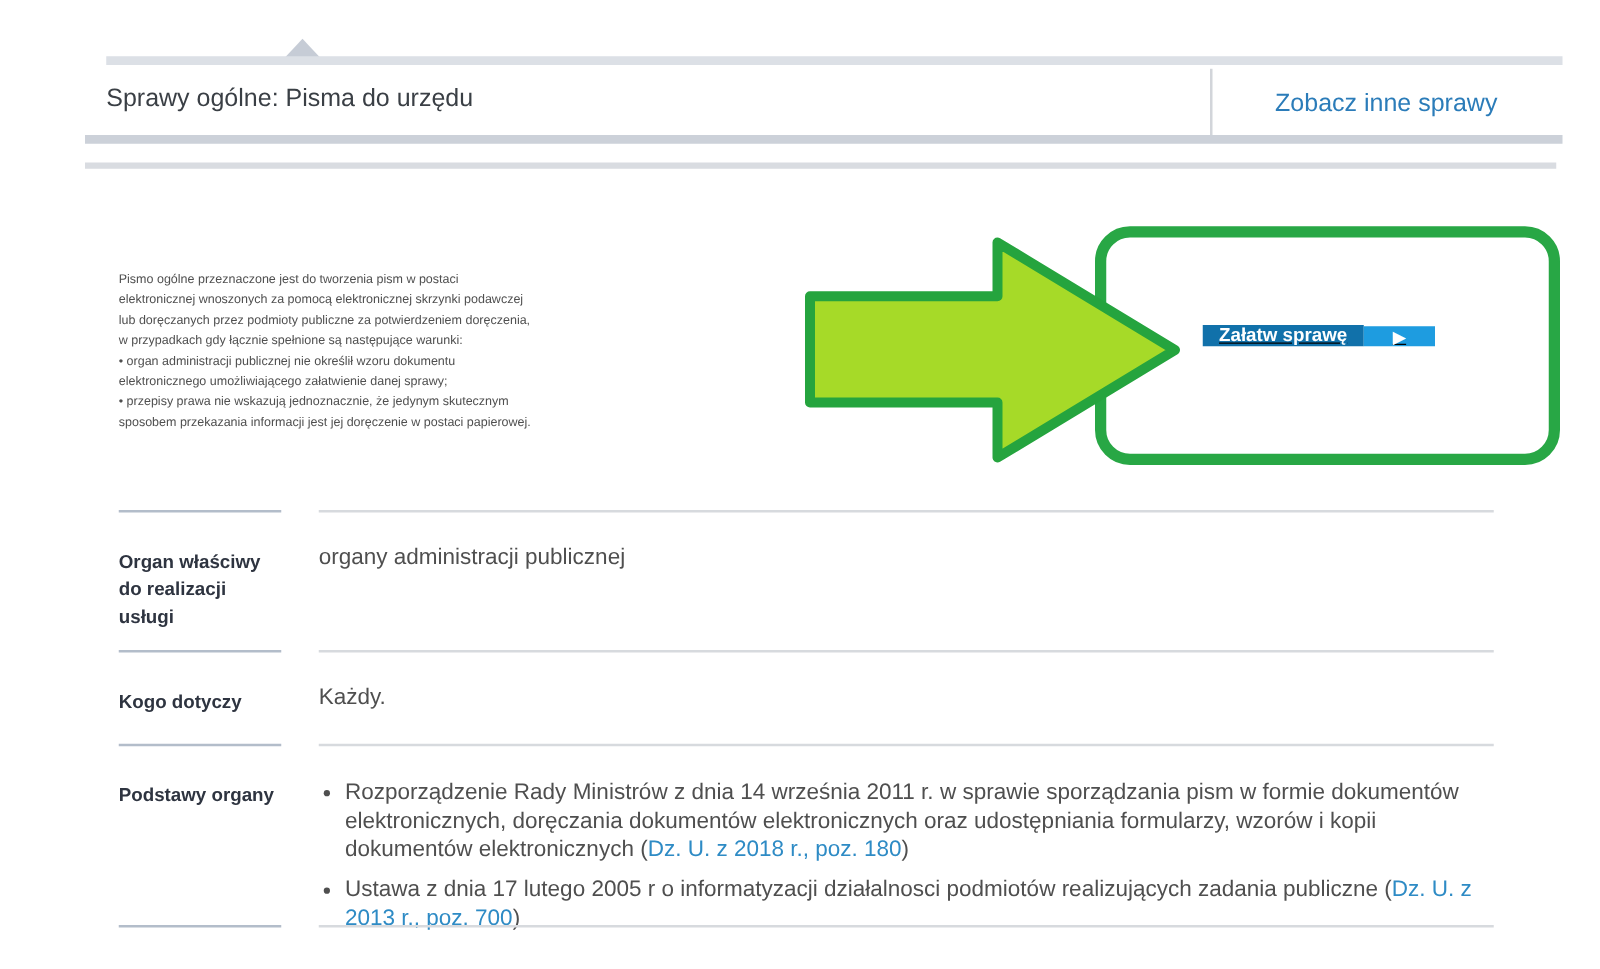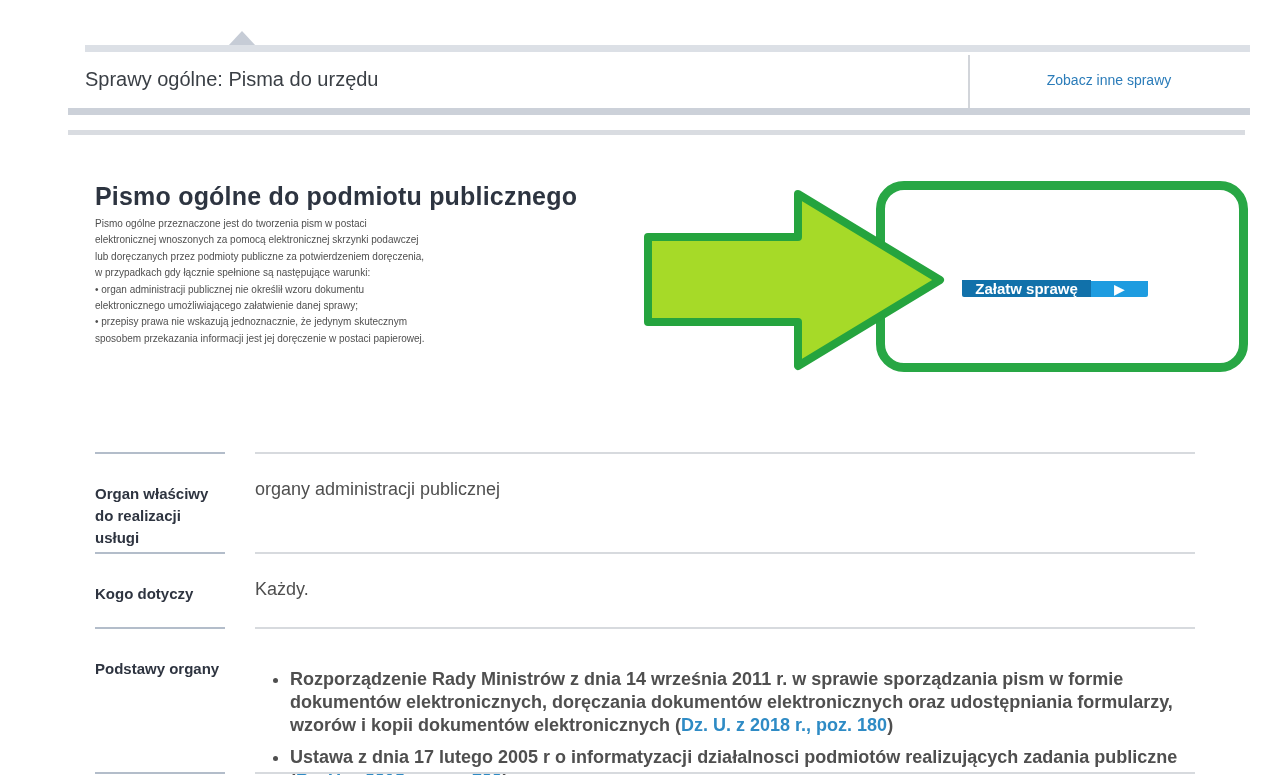--- a/index.html
+++ b/index.html
@@ -25,21 +25,21 @@
   
   .header-title{
     position:absolute;left:85px;top:68px;
     font-size:20px;color:#3a3f45;
   }
   .header-divider{
     position:absolute;left:968px;top:55px;width:2px;height:53px;background:#d2d5da;
   }
   .header-link{
     position:absolute;left:970px;top:72px;width:278px;text-align:center;
-    font-size:14px;color:#2b7cb9;text-decoration:none;cursor:pointer;
+    font-size:20px;color:#2b7cb9;text-decoration:none;cursor:pointer;
   }
 
   
   .page-title{
     position:absolute;left:95px;top:182px;margin:0;
     font-size:25px;font-weight:700;color:#2d3440;letter-spacing:0.2px;
   }
   .desc{
     position:absolute;left:95px;top:216px;width:560px;
     font-size:10px;line-height:16.4px;color:#4f4f4f;
@@ -52,23 +52,24 @@
     box-sizing:border-box;border:9px solid #28a745;border-radius:28px;
     background:transparent;z-index:1;
   }
   .annotation-arrow{
     position:absolute;left:638px;top:186px;z-index:2;
   }
 
   
   .cta{
     position:absolute;left:962px;top:240px;width:186px;height:57px;
-    display:flex;align-items:flex-end;padding:0;border:0;border-radius:2px;
+    display:flex;align-items:center;padding:0;border:0;border-radius:2px;
     overflow:hidden;cursor:pointer;z-index:3;background:transparent;
     font-family:"Liberation Sans", sans-serif;
+    text-decoration:underline;
   }
   .cta-label{
     flex:1;display:flex;align-items:center;justify-content:center;
     background:#1171aa;color:#ffffff;font-size:15px;font-weight:700;
   }
   .cta-arrow{
     width:57px;display:flex;align-items:center;justify-content:center;
     background:#1e9ce0;color:#ffffff;font-size:14px;
   }
 
@@ -79,47 +80,46 @@
     width:130px;box-sizing:border-box;
     border-top:2px solid #b3bdca;padding-top:29px;
     font-size:15px;font-weight:700;color:#2e3440;line-height:22px;
   }
   .row-spacer{width:30px;}
   .row-content{
     flex:1;box-sizing:border-box;
     border-top:2px solid #d7dade;padding-top:24px;
     font-size:18px;color:#4f4f4f;line-height:23px;
   }
-  .row-organ{height:100px;margin-top:44px;}
+  .row-organ{height:112px;}
   .row-kogo{height:75px;justify-content:center;}
   .row-podstawy{height:145px;}
   .row-stub{height:7px;}
   .row-stub .row-label,.row-stub .row-content{padding-top:0;}
 
-  .legal-list{margin:15px;padding:0 0 0 20px;font-weight:bold;}
+  .legal-list{margin:1px;padding:0 0 0 20px;}
   .legal-list li{margin:0 0 9px 0;}
   .legal-list li::marker{color:#4f4f4f;}
   .inline-link{color:#2e8bc5;text-decoration:none;cursor:pointer;}
 </style>
 </head>
 <body>
 
 <div class="page">
 
   <div class="notch"></div>
   <div class="bar bar1"></div>
 
   <div class="header-title">Sprawy ogólne: Pisma do urzędu</div>
   <div class="header-divider"></div>
   <a class="header-link">Zobacz inne sprawy</a>
 
   <div class="bar bar2"></div>
   <div class="bar bar3"></div>
 
-  <h1 class="page-title">Pismo ogólne do podmiotu publicznego</h1>
   <div class="desc">Pismo ogólne przeznaczone jest do tworzenia pism w postaci
 elektronicznej wnoszonych za pomocą elektronicznej skrzynki podawczej
 lub doręczanych przez podmioty publiczne za potwierdzeniem doręczenia,
 w przypadkach gdy łącznie spełnione są następujące warunki:
 • organ administracji publicznej nie określił wzoru dokumentu
 elektronicznego umożliwiającego załatwienie danej sprawy;
 • przepisy prawa nie wskazują jednoznacznie, że jedynym skutecznym
 sposobem przekazania informacji jest jej doręczenie w postaci papierowej.</div>
 
   <div class="annotation-box"></div>

